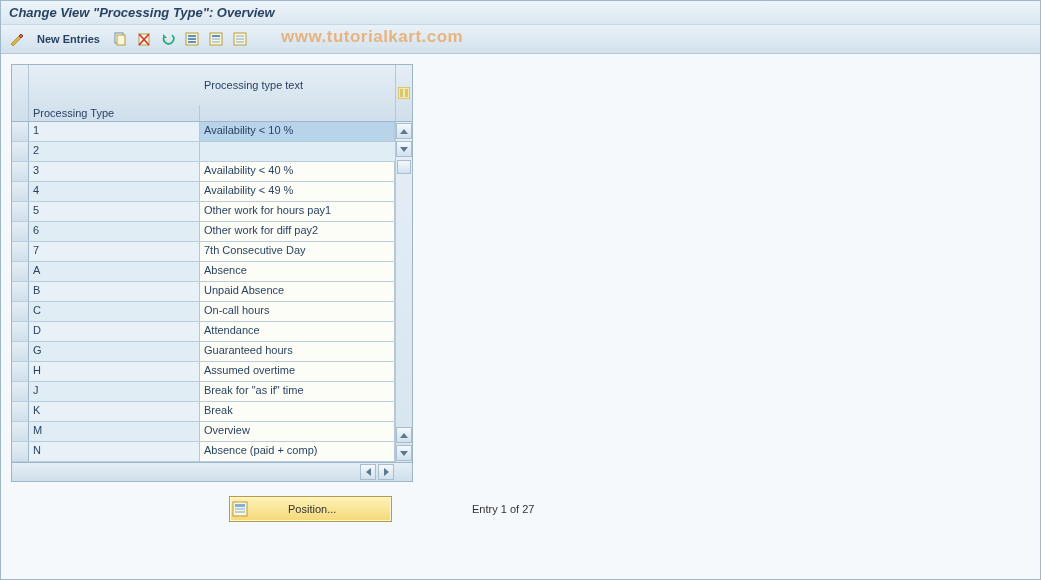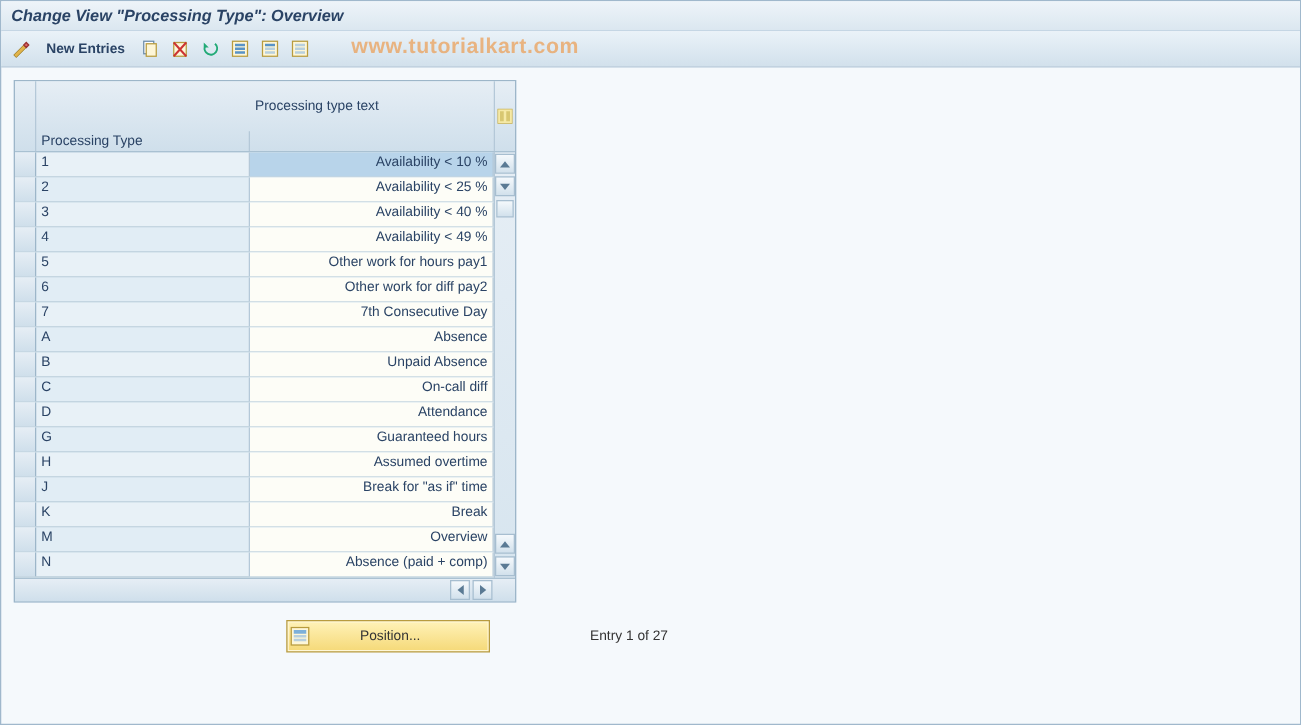--- a/index.html
+++ b/index.html
@@ -74,21 +74,21 @@
     .gh2{width:162px;padding:2px 4px;border-right:1px solid #b4c8d8;margin-top:40px;}
     .gh3{flex:1;padding:14px 4px;border-right:1px solid #b4c8d8;}
     .gh4{width:16px;display:flex;align-items:center;justify-content:center;}
     .grid-body{display:flex;}
     .rows{flex:1;}
     .row{display:flex;height:19px;border-bottom:1px solid #b9cdda;background:#e8f1f7;}
     .row:nth-child(even){background:#e1edf5;}
     .row.selected .c2{background:#b8d4ea;}
     .c0{width:16px;background:linear-gradient(#e6eef5,#cfdfeb);border-right:1px solid #9db6c9;}
     .c1{width:162px;padding:2px 4px;border-right:1px solid #b4c8d8;font-size:11px;color:#2a4365;}
-    .c2{flex:1;padding:2px 4px;border-right:1px solid #b4c8d8;font-size:11px;color:#2a4365;background:#fdfdf7;text-align:right;}
+    .c2{flex:1;padding:2px 4px;border-right:1px solid #b4c8d8;font-size:11px;color:#2a4365;background:#fdfdf7;}
     .vscroll{width:16px;background:linear-gradient(#e6eef5,#d7e5ef);display:flex;flex-direction:column;align-items:center;border-left:1px solid #b4c8d8;}
     .sbtn{width:14px;height:14px;background:linear-gradient(#f5f9fc,#d2e1ec);border:1px solid #a7bed0;display:flex;align-items:center;justify-content:center;font-size:8px;color:#4a6;cursor:pointer;margin:1px 0;}
     .sbtn.up .tri,.sbtn.down .tri{width:0;height:0;border-left:4px solid transparent;border-right:4px solid transparent;}
     .sbtn.up .tri{border-bottom:5px solid #5a7a94;}
     .sbtn.down .tri{border-top:5px solid #5a7a94;}
     .thumb{width:12px;height:12px;background:linear-gradient(#f5f9fc,#d2e1ec);border:1px solid #a7bed0;margin-top:2px;}
     .vtrack{flex:1;}
     .grid-footer{display:flex;height:18px;background:linear-gradient(#e6eef5,#cfdfeb);border-top:1px solid #9db6c9;align-items:center;}
     .gf-spacer{flex:1;}
     .hbtn{width:14px;height:14px;background:linear-gradient(#f5f9fc,#d2e1ec);border:1px solid #a7bed0;display:flex;align-items:center;justify-content:center;margin-right:2px;cursor:pointer;}
@@ -186,21 +186,20 @@
       <div class="grid-body">
         <div class="rows" id="rows">
             <div class="row selected">
               <div class="c0"></div>
               <div class="c1">1</div>
               <div class="c2">Availability &lt; 10 %</div>
             </div>
             <div class="row">
               <div class="c0"></div>
               <div class="c1">2</div>
-              <div class="c2">Availability &lt; 25 %</div>
             </div>
             <div class="row">
               <div class="c0"></div>
               <div class="c1">3</div>
               <div class="c2">Availability &lt; 40 %</div>
             </div>
             <div class="row">
               <div class="c0"></div>
               <div class="c1">4</div>
               <div class="c2">Availability &lt; 49 %</div>
@@ -226,21 +225,21 @@
               <div class="c2">Absence</div>
             </div>
             <div class="row">
               <div class="c0"></div>
               <div class="c1">B</div>
               <div class="c2">Unpaid Absence</div>
             </div>
             <div class="row">
               <div class="c0"></div>
               <div class="c1">C</div>
-              <div class="c2">On-call diff</div>
+              <div class="c2">On-call hours</div>
             </div>
             <div class="row">
               <div class="c0"></div>
               <div class="c1">D</div>
               <div class="c2">Attendance</div>
             </div>
             <div class="row">
               <div class="c0"></div>
               <div class="c1">G</div>
               <div class="c2">Guaranteed hours</div>

